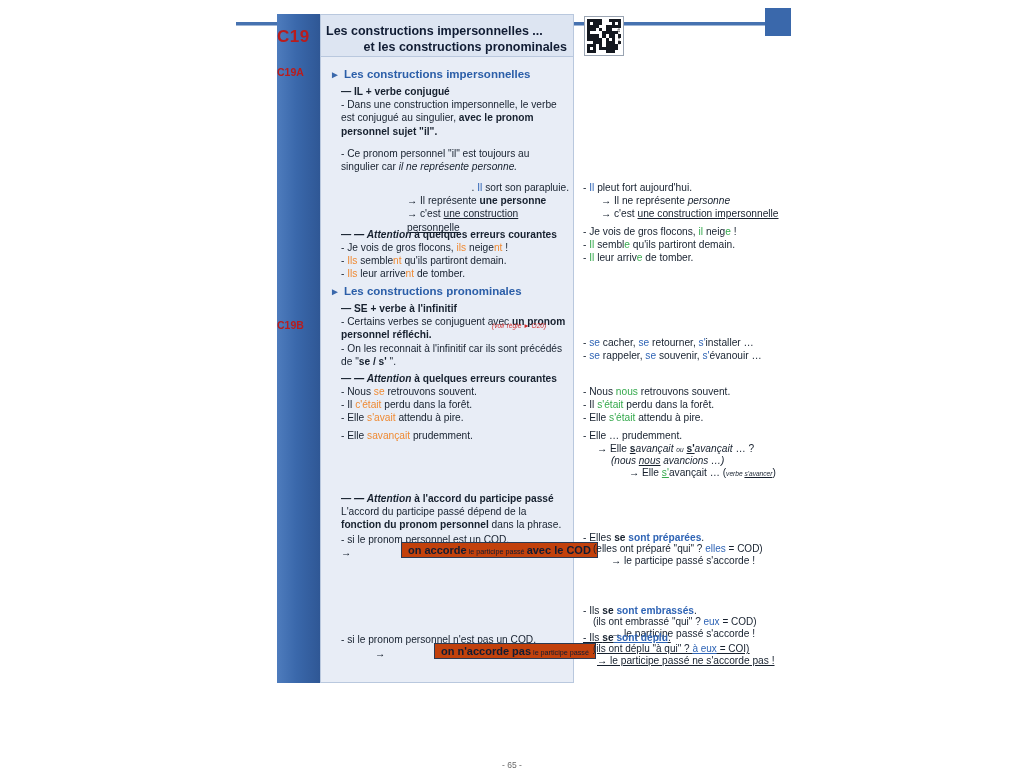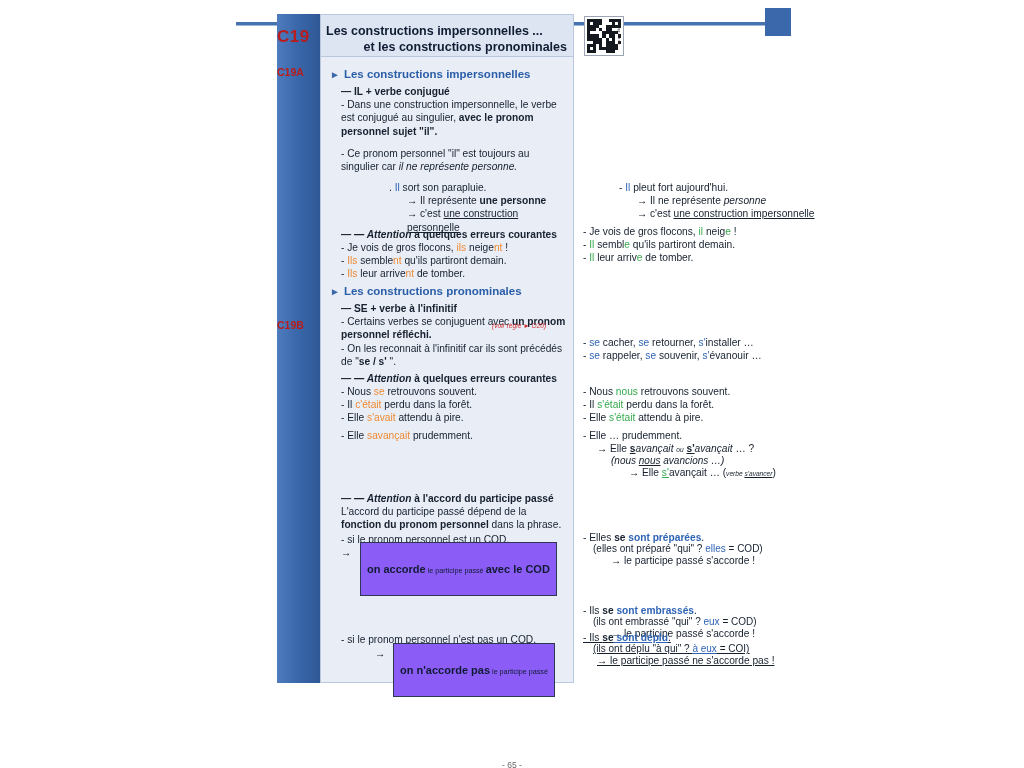--- a/index.html
+++ b/index.html
@@ -61,23 +61,23 @@
   .blue{color:#2f64b5;}
   .green{color:#35a94d;}
   .orange{color:#ef8a33;}
   .small{font-size:10px;line-height:10px;}
   .tiny{font-size:6.6px;}
 
   .ref-note{position:absolute;left:492px;top:322px;font-size:6.6px;
       font-style:italic;color:#d02b2b;}
 
   
-  .rulebox{position:absolute;border:1px solid #2b3a52;background:#8b5cf6;
-      box-sizing:border-box;padding:20px 6px;font-size:11px;font-weight:bold;
-      color:#101c33;white-space:nowrap;}
+  .rulebox{position:absolute;border:1px solid #2b3a52;background:#c2410c;
+      box-sizing:border-box;padding:1px 6px;font-size:11px;font-weight:bold;
+      color:#101c33;white-space:nowrap;margin-left:41px;}
   .rulebox .lite{font-weight:normal;font-size:7.2px;}
 
   
   .footer{position:absolute;left:0;top:760px;width:1024px;text-align:center;
       font-size:8.5px;color:#6a6a6a;}
 </style>
 </head>
 <body>
 
 <div class="page">
@@ -234,26 +234,26 @@
   <div class="tx L" style="top:85px;">
     <b>— IL + verbe conjugué</b><br>
     <span>- Dans une construction impersonnelle, le verbe est conjugué au singulier, </span><b>avec le pronom personnel sujet "il".</b>
   </div>
 
   <div class="tx L" style="top:147px;">
     <span>- Ce pronom personnel "il" est toujours au singulier car </span><i>il ne représente personne.</i>
   </div>
 
   <div class="tx L" style="top:181px;">
-    <div style="padding-left:48px;"><span>. </span><span class="blue">Il</span><span> sort son parapluie.</span></div>
+    <div style="padding-left:48px;text-align:right;"><span>. </span><span class="blue">Il</span><span> sort son parapluie.</span></div>
     <div style="padding-left:66px;"><span>→ Il représente </span><b>une personne</b></div>
     <div style="padding-left:66px;"><span>→ c'est </span><span class="u">une construction personnelle</span></div>
   </div>
 
-  <div class="tx R" style="top:181px;margin-left:36px;">
+  <div class="tx R" style="top:181px;">
     <div><span>- </span><span class="blue">Il</span><span> pleut fort aujourd'hui.</span></div>
     <div style="padding-left:18px;"><span>→ Il ne représente </span><i>personne</i></div>
     <div style="padding-left:18px;"><span>→ c'est </span><span class="u">une construction impersonnelle</span></div>
   </div>
 
   <div class="tx L" style="top:228px;">
     <span class="em-dash">—</span> <i><b style="font-style:italic">— Attention</b></i><b> à quelques erreurs courantes</b>
   </div>
 
   <div class="tx L" style="top:241px;">

